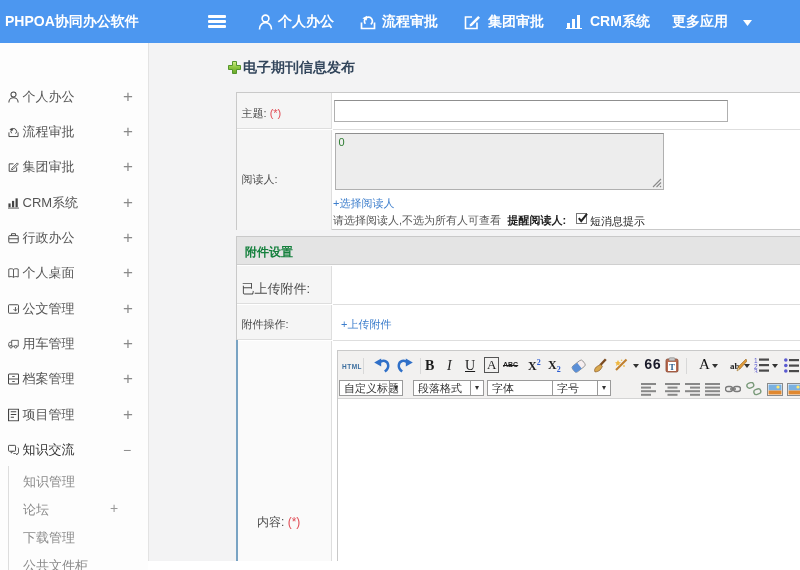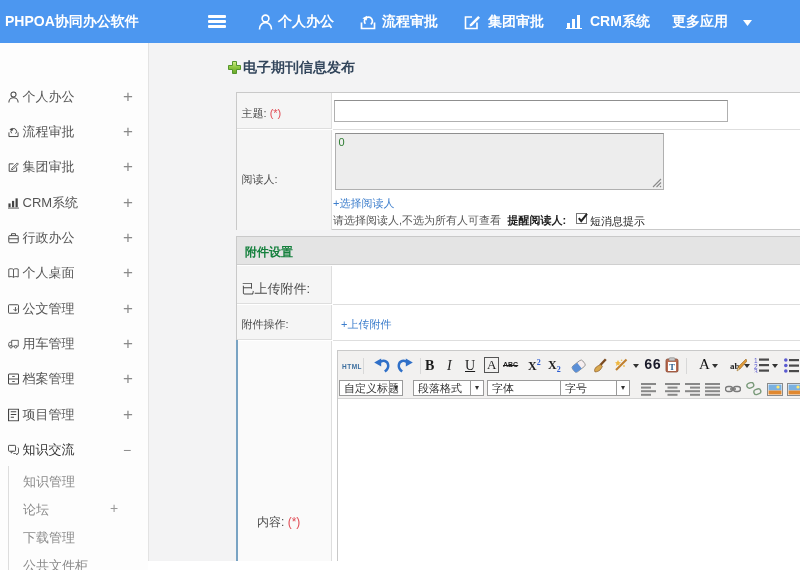--- a/index.html
+++ b/index.html
@@ -322,21 +322,21 @@
             <span class="ar">▾</span>
           </div>
         <div class="dd" style="left:75px;width:71px">
             <span class="lab">段落格式</span>
             <span class="ar">▾</span>
           </div>
         <div class="dd" style="left:149px;width:89px">
             <span class="lab">字体</span>
             <span class="ar">▾</span>
           </div>
-        <div class="dd" style="left:222px;width:70px">
+        <div class="dd" style="left:214px;width:59px">
             <span class="lab">字号</span>
             <span class="ar">▾</span>
           </div>
         <svg style="position:absolute;left:303px;top:32px" width="16" height="13" viewBox="0 0 16 13">
           <rect x="0" y="0" width="15" height="2" fill="#888"></rect>
             <rect x="0" y="3.6" width="10" height="2" fill="#888"></rect>
             <rect x="0" y="7.2" width="15" height="2" fill="#888"></rect>
             <rect x="0" y="10.8" width="10" height="2" fill="#888"></rect>
         </svg>
         <svg style="position:absolute;left:327px;top:32px" width="16" height="13" viewBox="0 0 16 13">

